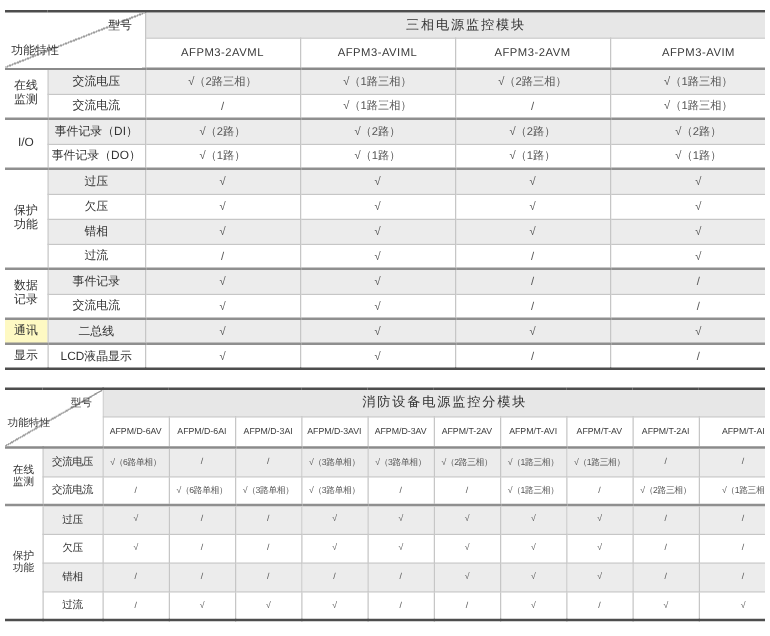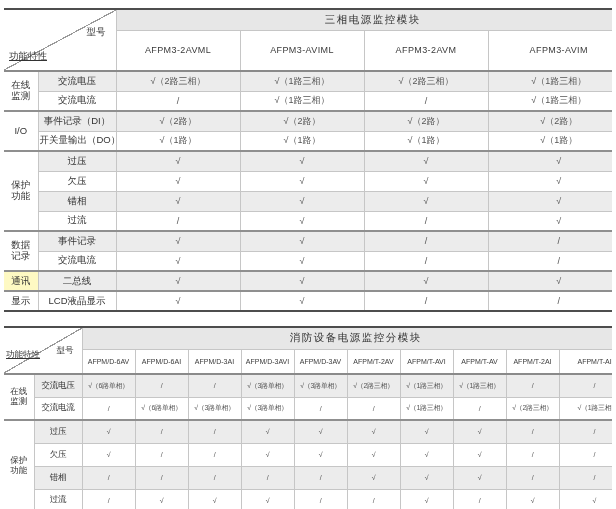--- a/index.html
+++ b/index.html
@@ -49,35 +49,35 @@
   td.corner {
     position: relative;
     background:
       linear-gradient(to bottom right,
         transparent calc(50% - 0.6px),
         #9a9a9a calc(50% - 0.6px),
         #9a9a9a calc(50% + 0.6px),
         transparent calc(50% + 0.6px)) #ffffff;
     border-bottom: 2px solid #8a8a8a;
   }
-  td.corner .c-top { position: absolute; top: 4px; right: 10px; margin-top: 12px; }
-  td.corner .c-bot { position: absolute; bottom: 7px; left: 5px; text-decoration: underline; }
+  td.corner .c-top { position: absolute; top: 4px; right: 10px; }
+  td.corner .c-bot { position: absolute; bottom: 7px; left: 5px; }
 
   
   tr.sec td { border-top: 2px solid #8f8f8f; }
   tr.stripe td { background: #ececec; }
   td.gcell { background: #ffffff; line-height: 1.15; }
   tr.stripe td.gcell { background: #ffffff; }
   tr.stripe td.gcell.single { background: #fef9c3; }
   td.vcell { color: #555; }
 
   
   .t1 { margin-bottom: 14px; }
   .t1 tr.band-row { height: 21px; }
-  .t1 tr.models { height: 41px; font-size: 9px; letter-spacing: 0.4px; }
+  .t1 tr.models { height: 25px; font-size: 9px; letter-spacing: 0.4px; }
   .t1 tbody tr { height: 20px; }
   .t1 td.corner { font-size: 9.5px; }
   .t1 td.gcell { font-size: 9.5px; }
   .t1 td.lcell { font-size: 9.5px; }
   .t1 td.vcell { font-size: 9px; }
 
   
   .t2 tr.band-row { height: 22px; }
   .t2 tr.models { height: 25px; font-size: 7px; letter-spacing: 0; }
   .t2 tbody tr { height: 23px; }
@@ -140,21 +140,21 @@
           <td rowspan="2" class="gcell">
             <div>I/O</div>
           </td>
           <td class="lcell">事件记录（DI）</td>
           <td class="vcell">√（2路）</td>
           <td class="vcell">√（2路）</td>
           <td class="vcell">√（2路）</td>
           <td class="vcell">√（2路）</td>
         </tr>
         <tr>
-          <td class="lcell">开关量输出（DO）</td>
+          <td class="lcell">事件记录（DO）</td>
           <td class="vcell">√（1路）</td>
           <td class="vcell">√（1路）</td>
           <td class="vcell">√（1路）</td>
           <td class="vcell">√（1路）</td>
         </tr>
         <tr class="sec stripe">
           <td rowspan="4" class="gcell">
             <div>保护</div>
             <div>功能</div>
           </td>

